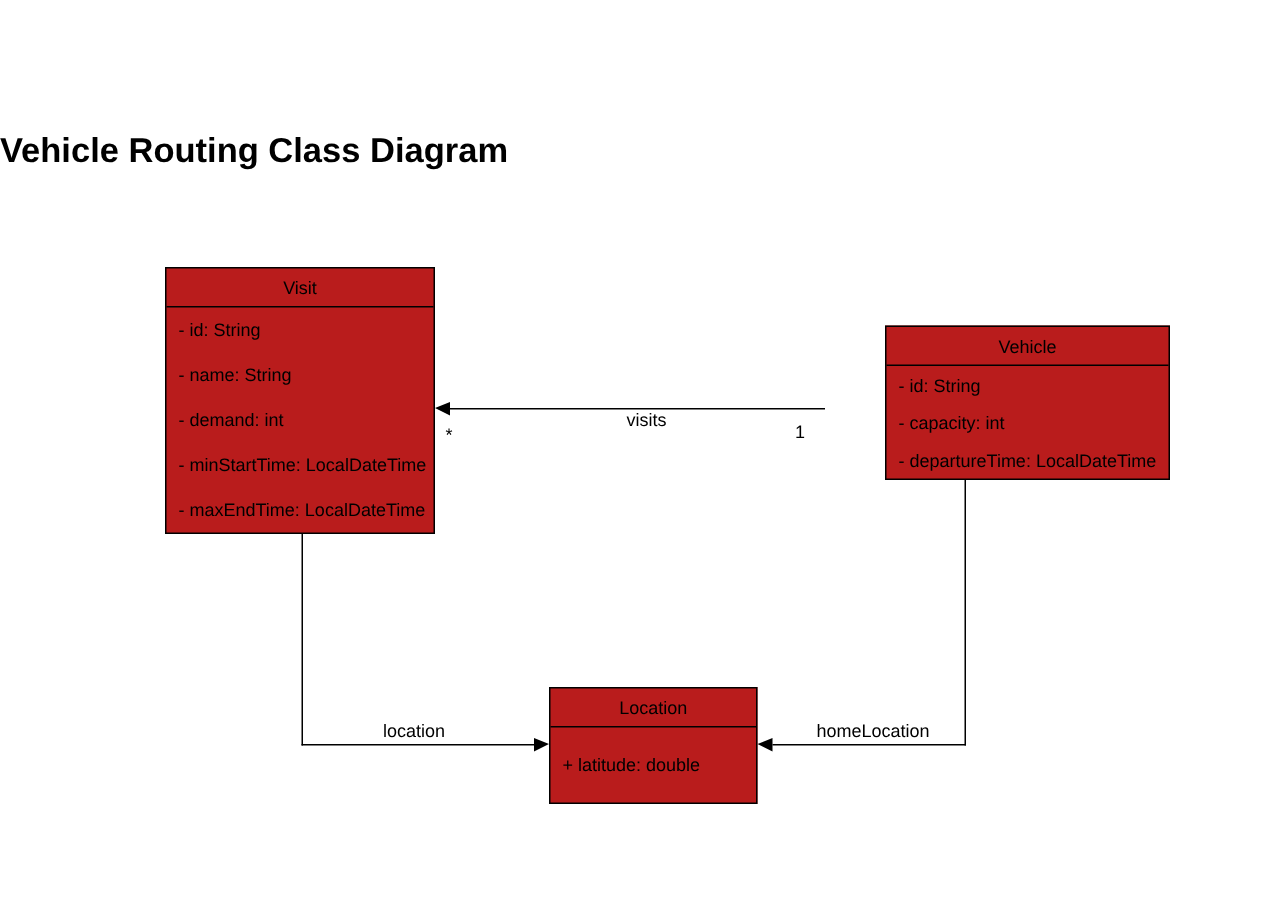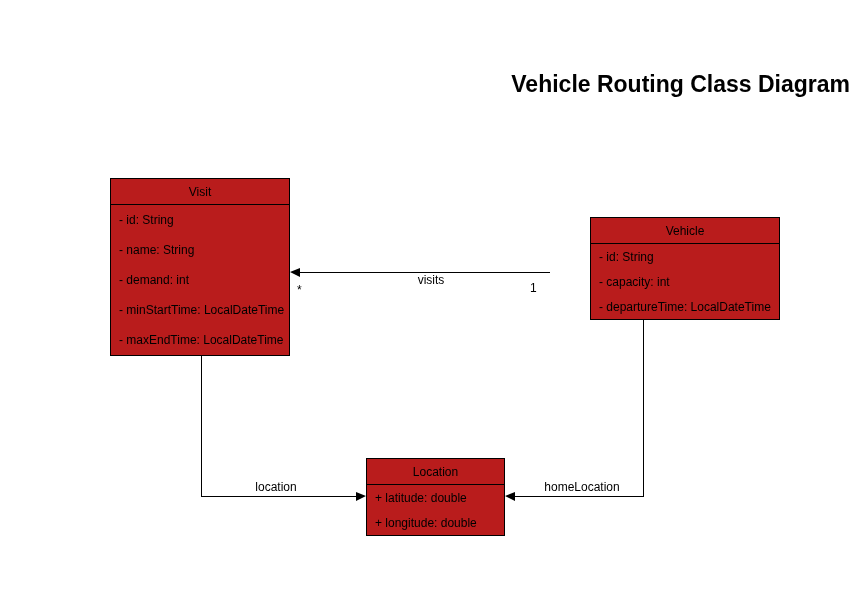--- a/index.html
+++ b/index.html
@@ -7,24 +7,24 @@
     position: relative;
     width: 850px;
     height: 600px;
     background: #ffffff;
     font-family: "Liberation Sans", sans-serif;
     color: #000000;
     overflow: hidden;
   }
   .diagram-title {
     position: absolute;
-    top: 71px;
+    top: 87px;
     left: 0;
     width: 100%;
-    text-align: right;
+    text-align: left;
     font-size: 23px;
     line-height: 27px;
     font-weight: bold;
     margin: 0;
   }
   .uml-class {
     position: absolute;
     box-sizing: border-box;
     background: #b91c1c;
     border: 1px solid #000000;
@@ -99,21 +99,20 @@
       <div class="uml-attr">- id: String</div>
       <div class="uml-attr">- capacity: int</div>
       <div class="uml-attr">- departureTime: LocalDateTime</div>
     </div>
   </div>
 
   <div class="uml-class" style="left:366px; top:458px; width:139px; height:78px;">
     <div class="uml-class-title">Location</div>
     <div class="uml-attrs">
       <div class="uml-attr">+ latitude: double</div>
-      <div class="uml-attr">+ longitude: double</div>
     </div>
   </div>
 
   <div class="edge-line hline" style="left:299px; top:272px; width:251px;"></div>
   <div class="arrow-left" style="left:290px; top:268px;"></div>
   <span class="edge-label" style="left:431px; top:274px;">visits</span>
   <span class="mult" style="left:297px; top:284px;">*</span>
   <span class="mult" style="left:530px; top:282px;">1</span>
 
   <div class="edge-line vline" style="left:201px; top:356px; height:141px;"></div>

